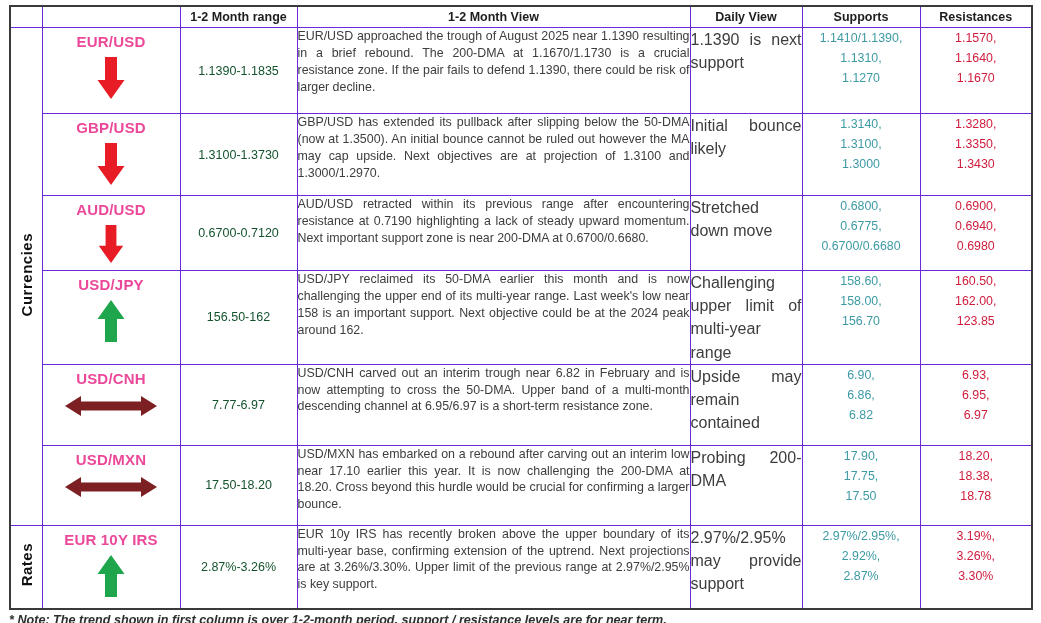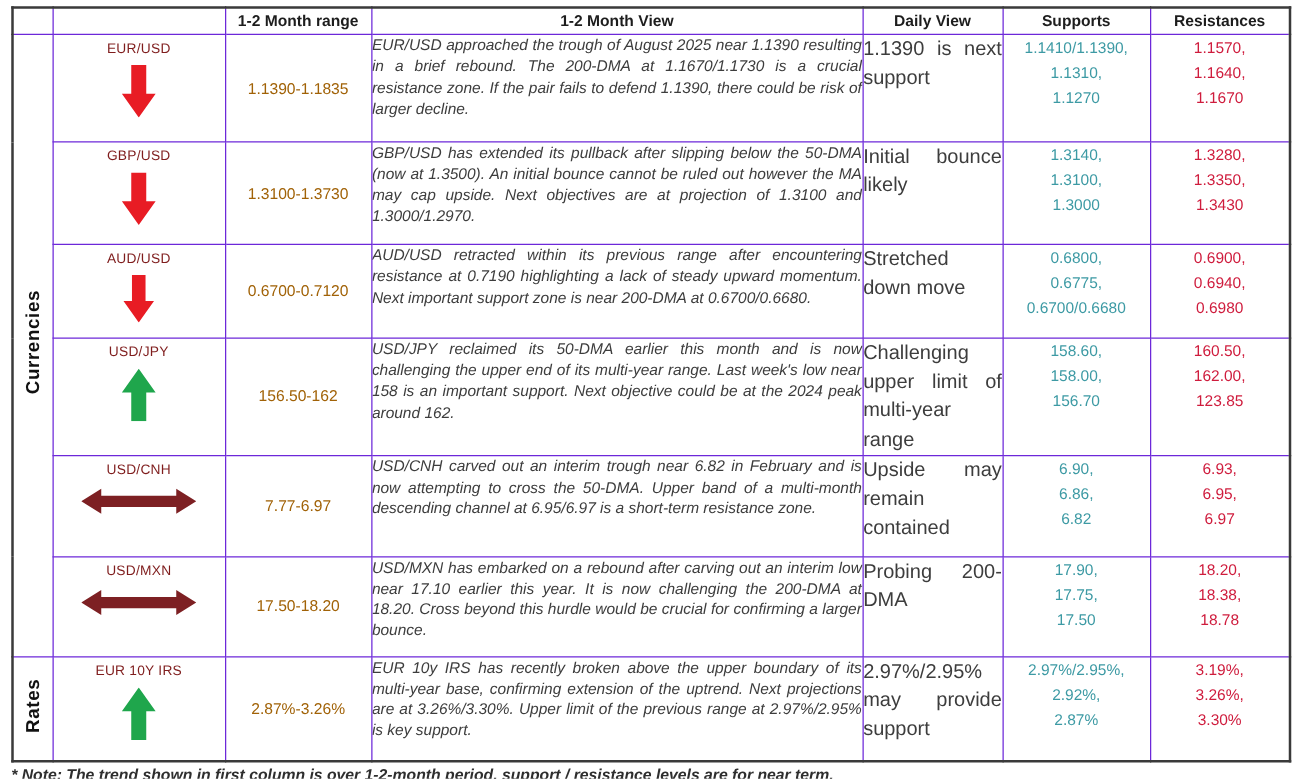--- a/index.html
+++ b/index.html
@@ -46,45 +46,44 @@
     writing-mode: vertical-rl;
     transform: rotate(180deg);
     font-weight: bold;
     font-size: 15px;
     color: #111;
     letter-spacing: 0.5px;
   }
 
   .pair-cell { text-align: center; }
   .pair-name {
-    font-weight: normal;
-    font-size: 11px;
-    color: #7f1d1d;
+    font-weight: bold;
+    font-size: 15px;
+    color: #ec4899;
     padding-top: 5px;
     letter-spacing: 0.2px;
   }
   .arrow-box { margin-top: 7px; }
   .fill-down { fill: #e81c24; }
   .fill-up { fill: #1fa64c; }
   .fill-side { fill: #7d2023; }
 
   .range-cell {
     text-align: center;
     vertical-align: middle;
     font-size: 12.5px;
-    color: #a16207;
+    color: #14532d;
   }
 
   .view-cell {
     font-size: 12.4px;
     line-height: 1.36;
     text-align: justify;
     padding: 2px 4px 2px 5px;
     color: #3d3d3d;
-    font-style: italic;
   }
 
   .daily-cell {
     font-size: 16px;
     line-height: 1.45;
     text-align: justify;
     padding: 2px 3px 2px 4px;
     color: #3d3d3d;
   }
 

